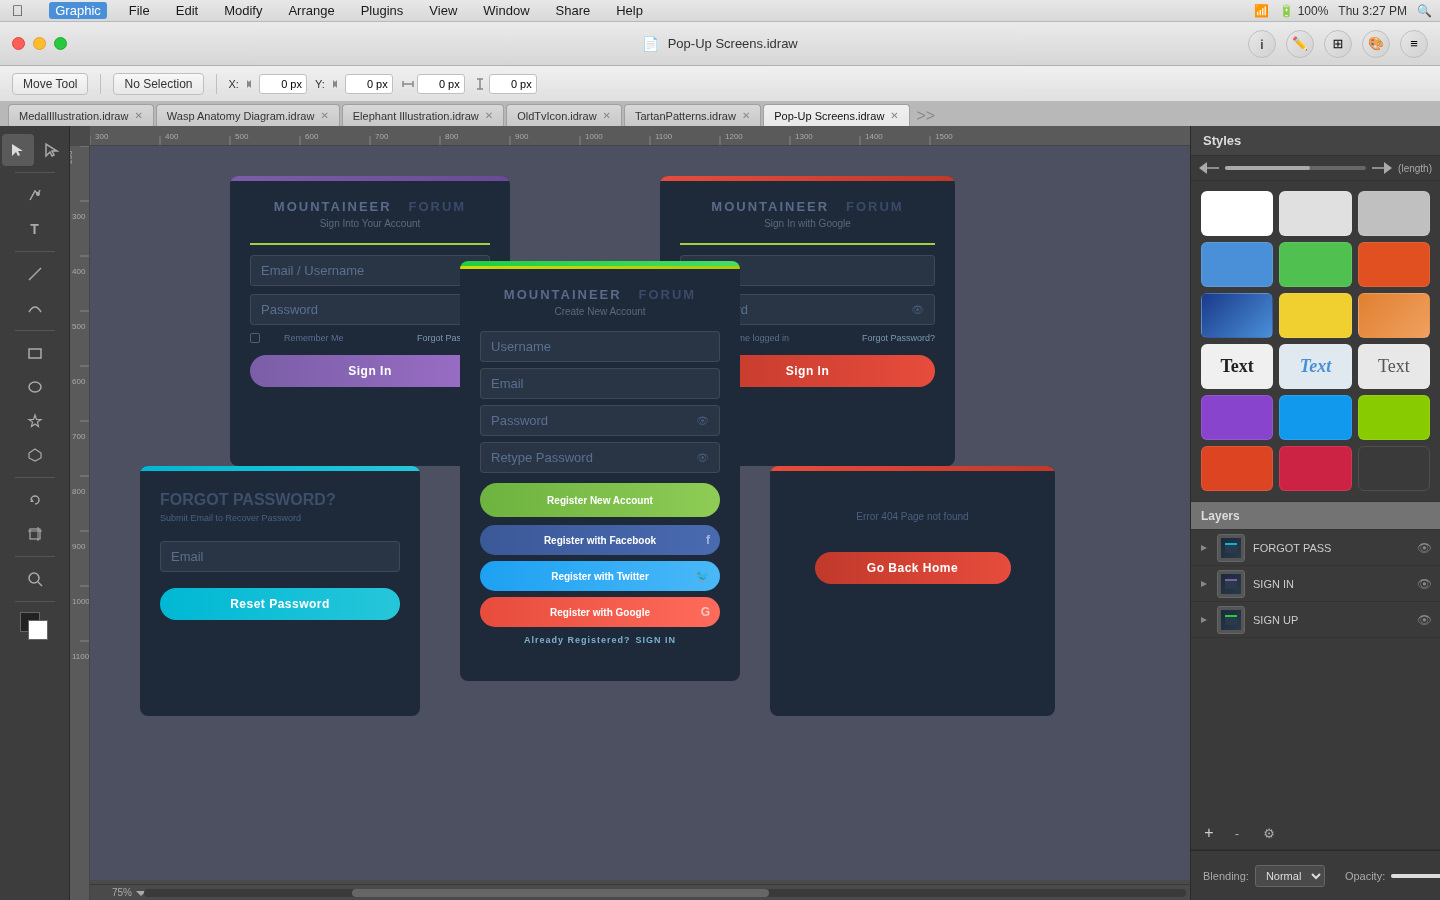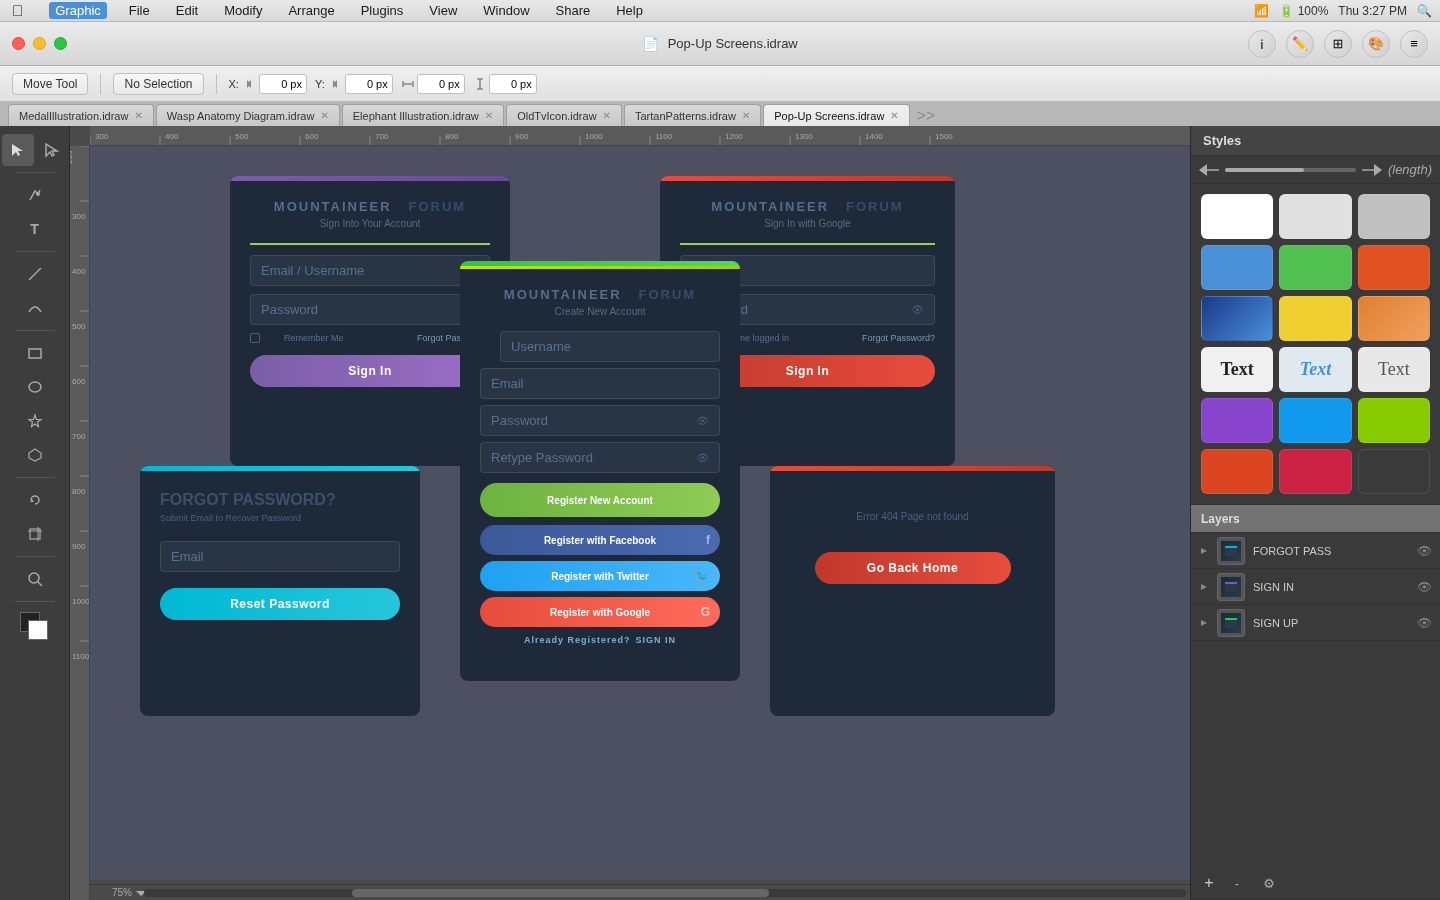--- a/index.html
+++ b/index.html
@@ -825,21 +825,21 @@
 
       <div class="popup-screen create-account-screen">
         <div class="accent-bar" style="background: linear-gradient(to right, #22cc44, #44dd66);"></div>
         <div style="height:3px;background:linear-gradient(to right,#ccdd00,#aacc00);"></div>
         <div class="screen-content">
           <div class="screen-logo">
             <span>MOUNTAINEER</span>&nbsp;&nbsp;
             <span style="color:#3a4a6a;">FORUM</span>
           </div>
           <div class="screen-subtitle">Create New Account</div>
-          <div class="form-field" style="margin-bottom:6px;margin-left:20px;">
+          <div class="form-field" style="margin-bottom:6px;">
             <span class="field-label">Username</span>
           </div>
           <div class="form-field" style="margin-bottom:6px;">
             <span class="field-label">Email</span>
           </div>
           <div class="form-field" style="margin-bottom:6px;">
             <span class="field-label">Password</span>
             <span class="eye-icon">👁</span>
           </div>
           <div class="form-field" style="margin-bottom:10px;">
@@ -914,21 +914,21 @@
           <polygon points="0,6 8,0 8,12" fill="#aaa"></polygon>
           <line x1="8" y1="6" x2="20" y2="6" stroke="#aaa" stroke-width="1.5"></line>
         </svg>
       <div style="flex:1;height:4px;background:#666;border-radius:2px;">
         <div style="width:60%;height:100%;background:#aaa;border-radius:2px;"></div>
       </div>
       <svg width="20" height="12">
           <line x1="0" y1="6" x2="12" y2="6" stroke="#aaa" stroke-width="1.5"></line>
           <polygon points="12,0 20,6 12,12" fill="#aaa"></polygon>
         </svg>
-      <span style="font-size:13px;color:#aaa;font-style:italic;">(length)</span>
+      <span style="font-size:10px;color:#aaa;">(length)</span>
     </div>
 
     <div class="styles-grid">
       <div class="style-swatch" style="background:white;"></div>
       <div class="style-swatch" style="background:#e0e0e0;"></div>
       <div class="style-swatch" style="background:#c0c0c0;"></div>
 
       <div class="style-swatch" style="background:#4a90d9;"></div>
       <div class="style-swatch" style="background:#50c050;"></div>
       <div class="style-swatch" style="background:#e05020;"></div>
@@ -994,14 +994,29 @@
         <span class="layer-eye">👁</span>
       </div>
     </div>
 
     <div class="panel-actions">
       <span class="plus-btn">+</span>
       <span class="icon-btn">-</span>
       <span class="icon-btn">⚙</span>
     </div>
 
+    <div class="bottom-panel">
+      <div class="prop-group">
+        <span class="prop-label">Blending:</span>
+        <select class="blending-select">
+          <option>Normal</option>
+        </select>
+      </div>
+      <div class="prop-group" style="margin-left:8px;">
+        <span class="prop-label">Opacity:</span>
+        <div class="opacity-slider">
+          <div class="opacity-slider-fill"></div>
+        </div>
+
+      </div>
+    </div>
   </div>
 </div>
 
 </body></html>

